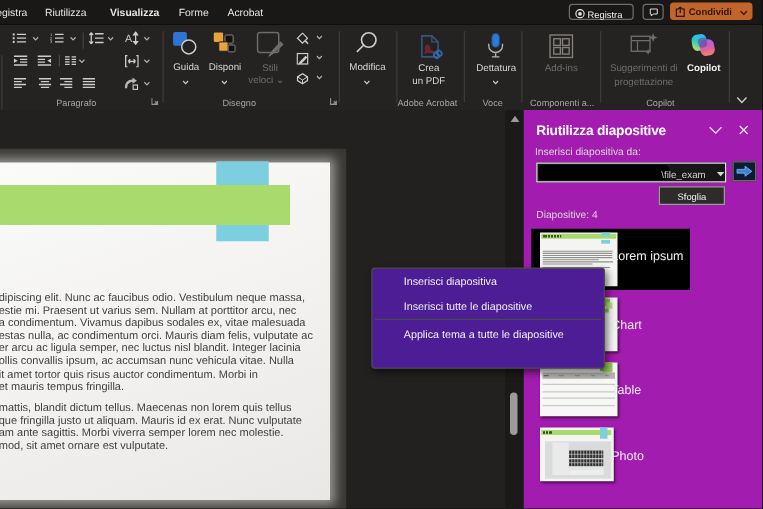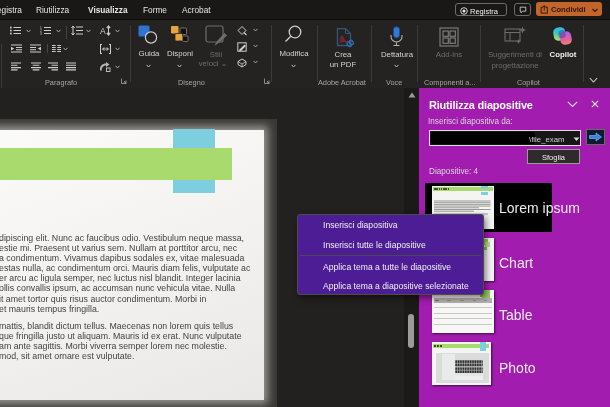--- a/index.html
+++ b/index.html
@@ -12,21 +12,21 @@
   
   #ribbon{left:0;top:19px;width:610px;height:69px;background:#252321;border-top:1px solid #0e0d0c;}
   .gsep{position:absolute;top:5px;width:1px;height:57px;background:#3d3a37;}
   .glabel{position:absolute;top:57.5px;font-size:7.3px;color:#a8a5a1;white-space:nowrap;}
   .blabel{position:absolute;font-size:7.8px;color:#d6d4d1;white-space:nowrap;text-align:center;}
   .gray{color:#6f6c69;}
   
   #canvas{left:0;top:88px;width:420px;height:319px;background:#232120;}
   
   #panel{left:419px;top:88px;width:191px;height:319px;background:#a21caf;}
-  .tlabel{position:absolute;left:80px;font-size:14px;color:#ececec;}
+  .tlabel{position:absolute;left:70px;font-size:10px;color:#ececec;}
   
   #ctxmenu{left:297px;top:214px;width:187px;height:81px;background:#4c1d95;
            border:1px solid #4e4c4a;border-radius:3px;box-shadow:2px 3px 6px rgba(0,0,0,.5);
            box-sizing:border-box;z-index:40;}
   .mi{position:absolute;left:25px;font-size:8.6px;line-height:9px;color:#f0f0f0;white-space:nowrap;}
 </style>
 </head>
 <body>
 <div id="app">
   <div id="topbar" class="abs">
@@ -431,15 +431,14 @@
       </svg>
       <div class="abs" style="left:23px;top:34px;width:27.5px;height:4px;background:#eceded;"></div>
     </div>
     <div class="tlabel" style="top:272px;">Photo</div>
   </div>
   <div id="ctxmenu" class="abs">
     <div class="mi" style="top:6px;">Inserisci diapositiva</div>
     <div class="mi" style="top:26px;">Inserisci tutte le diapositive</div>
     <div class="abs" style="left:2px;top:39.5px;width:181px;height:1px;background:#4a4a4a;"></div>
     <div class="mi" style="top:48px;">Applica tema a tutte le diapositive</div>
-    <div class="mi" style="top:67px;">Applica tema a diapositive selezionate</div>
   </div>
 </div>
 
 </body></html>

